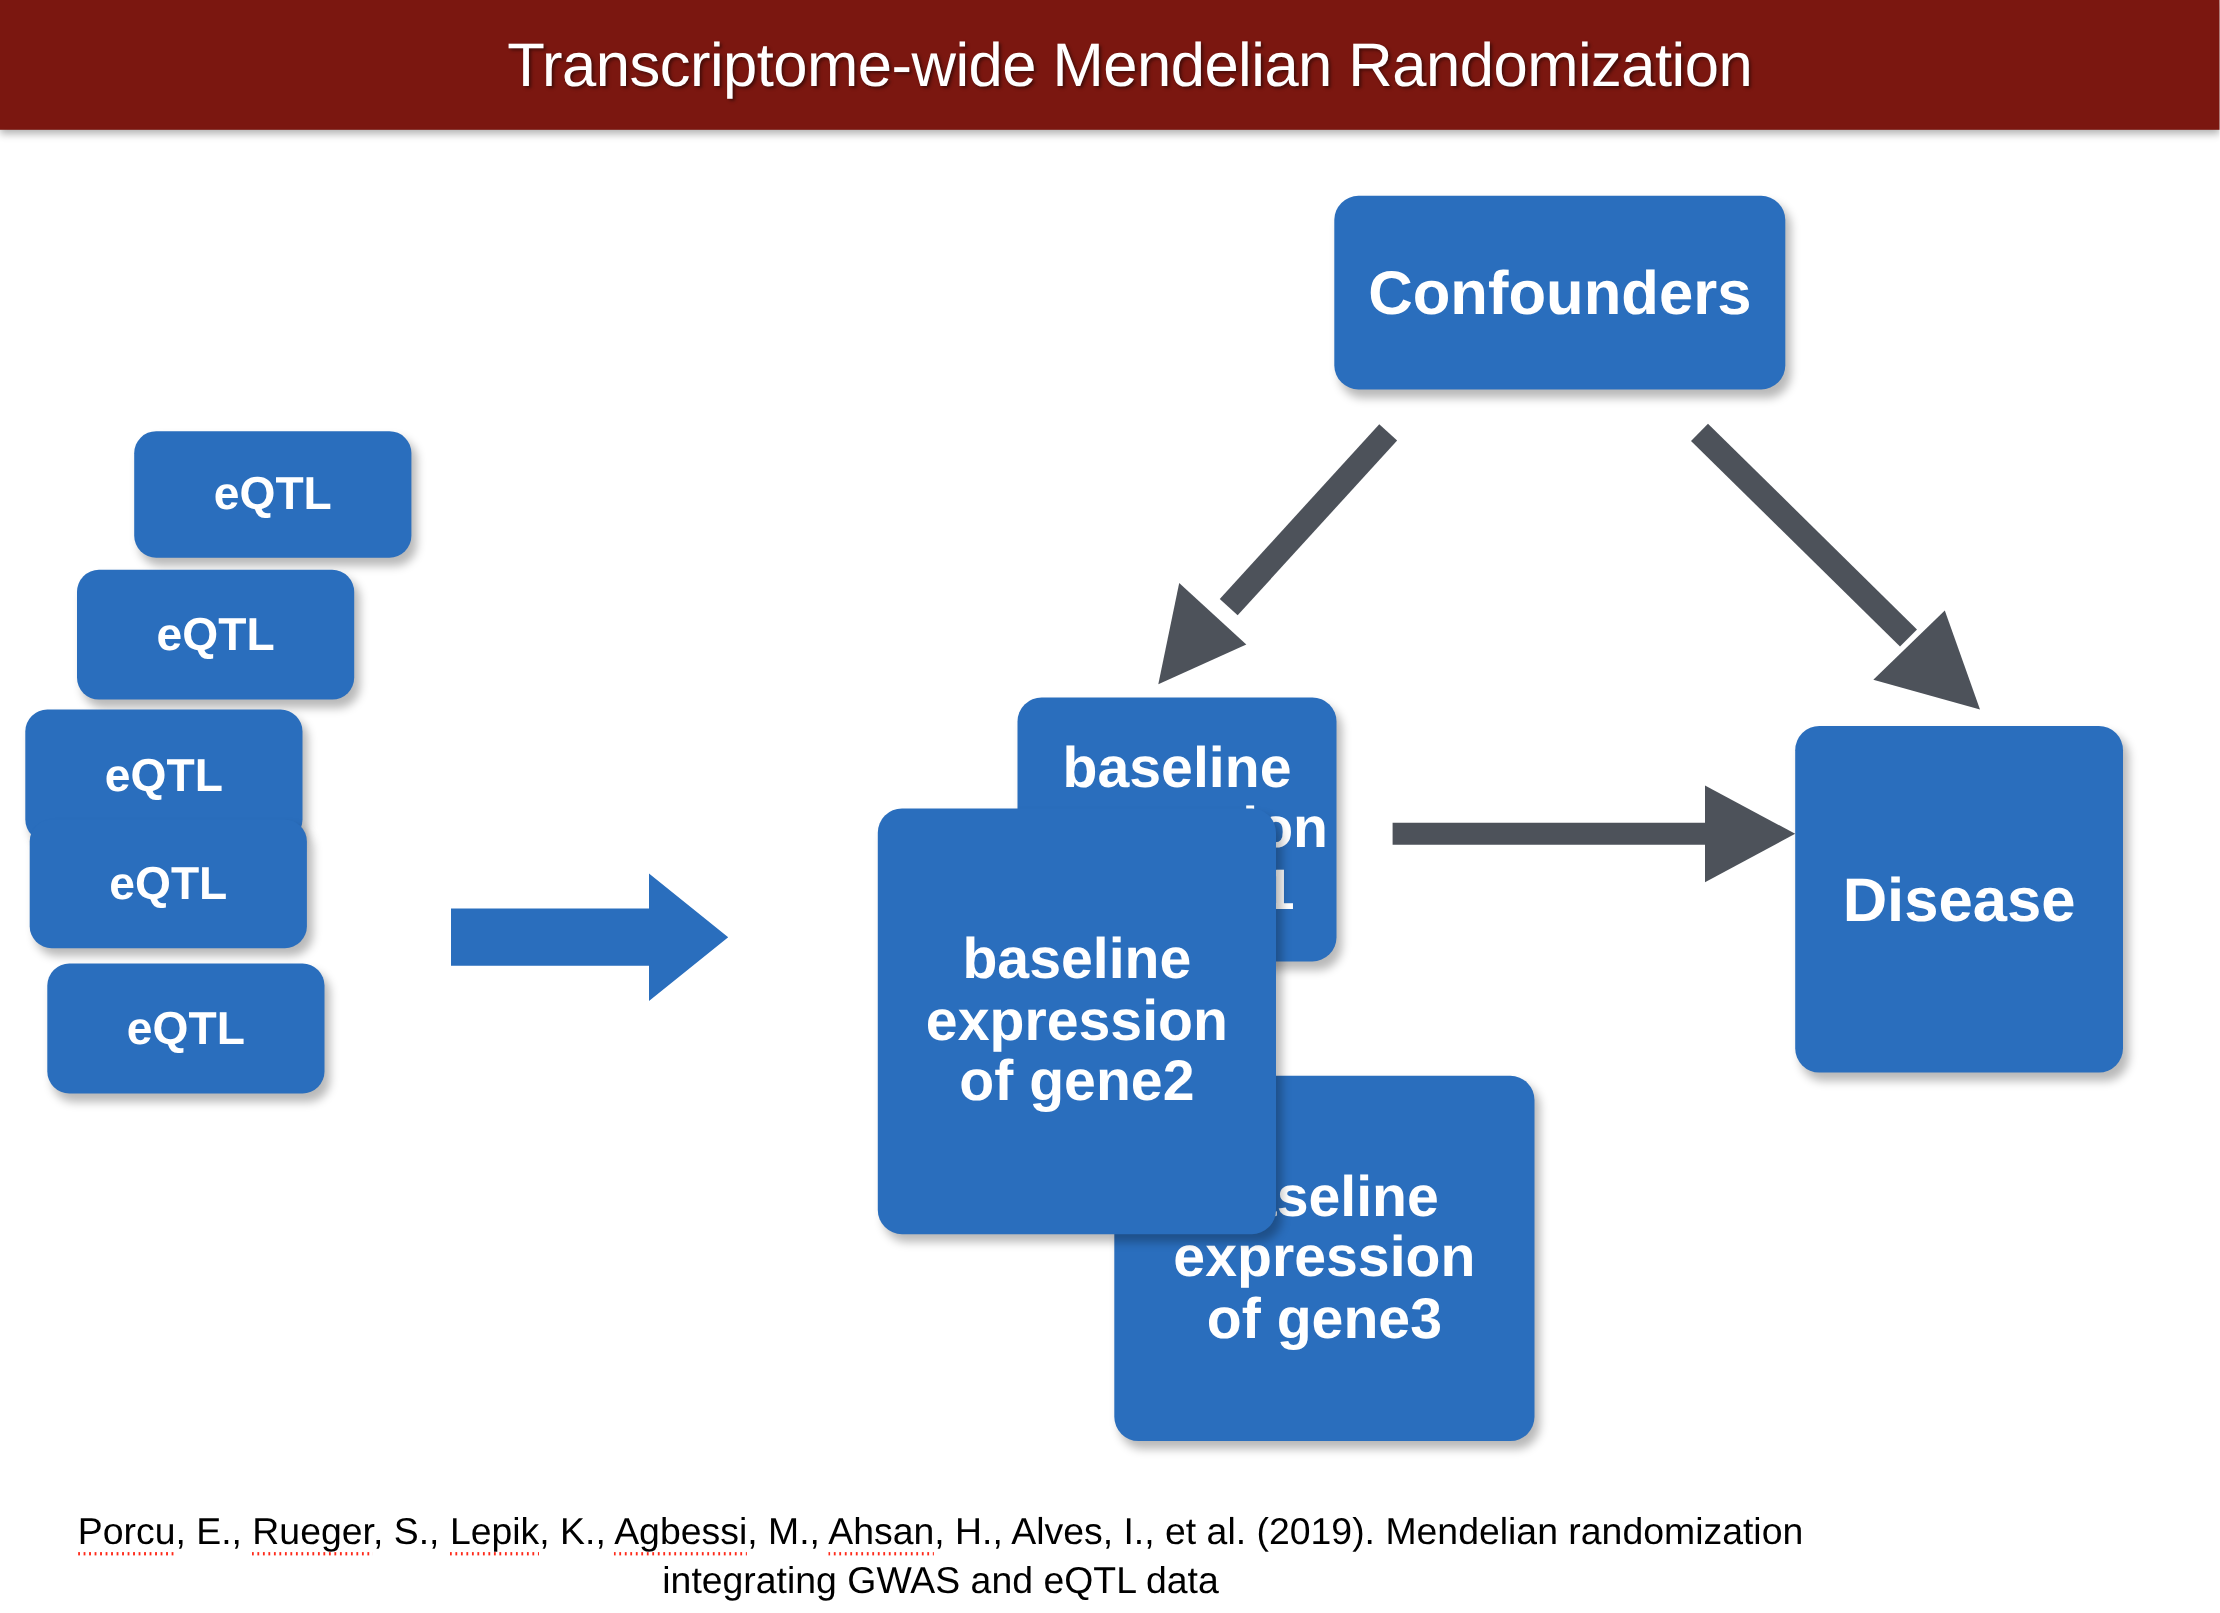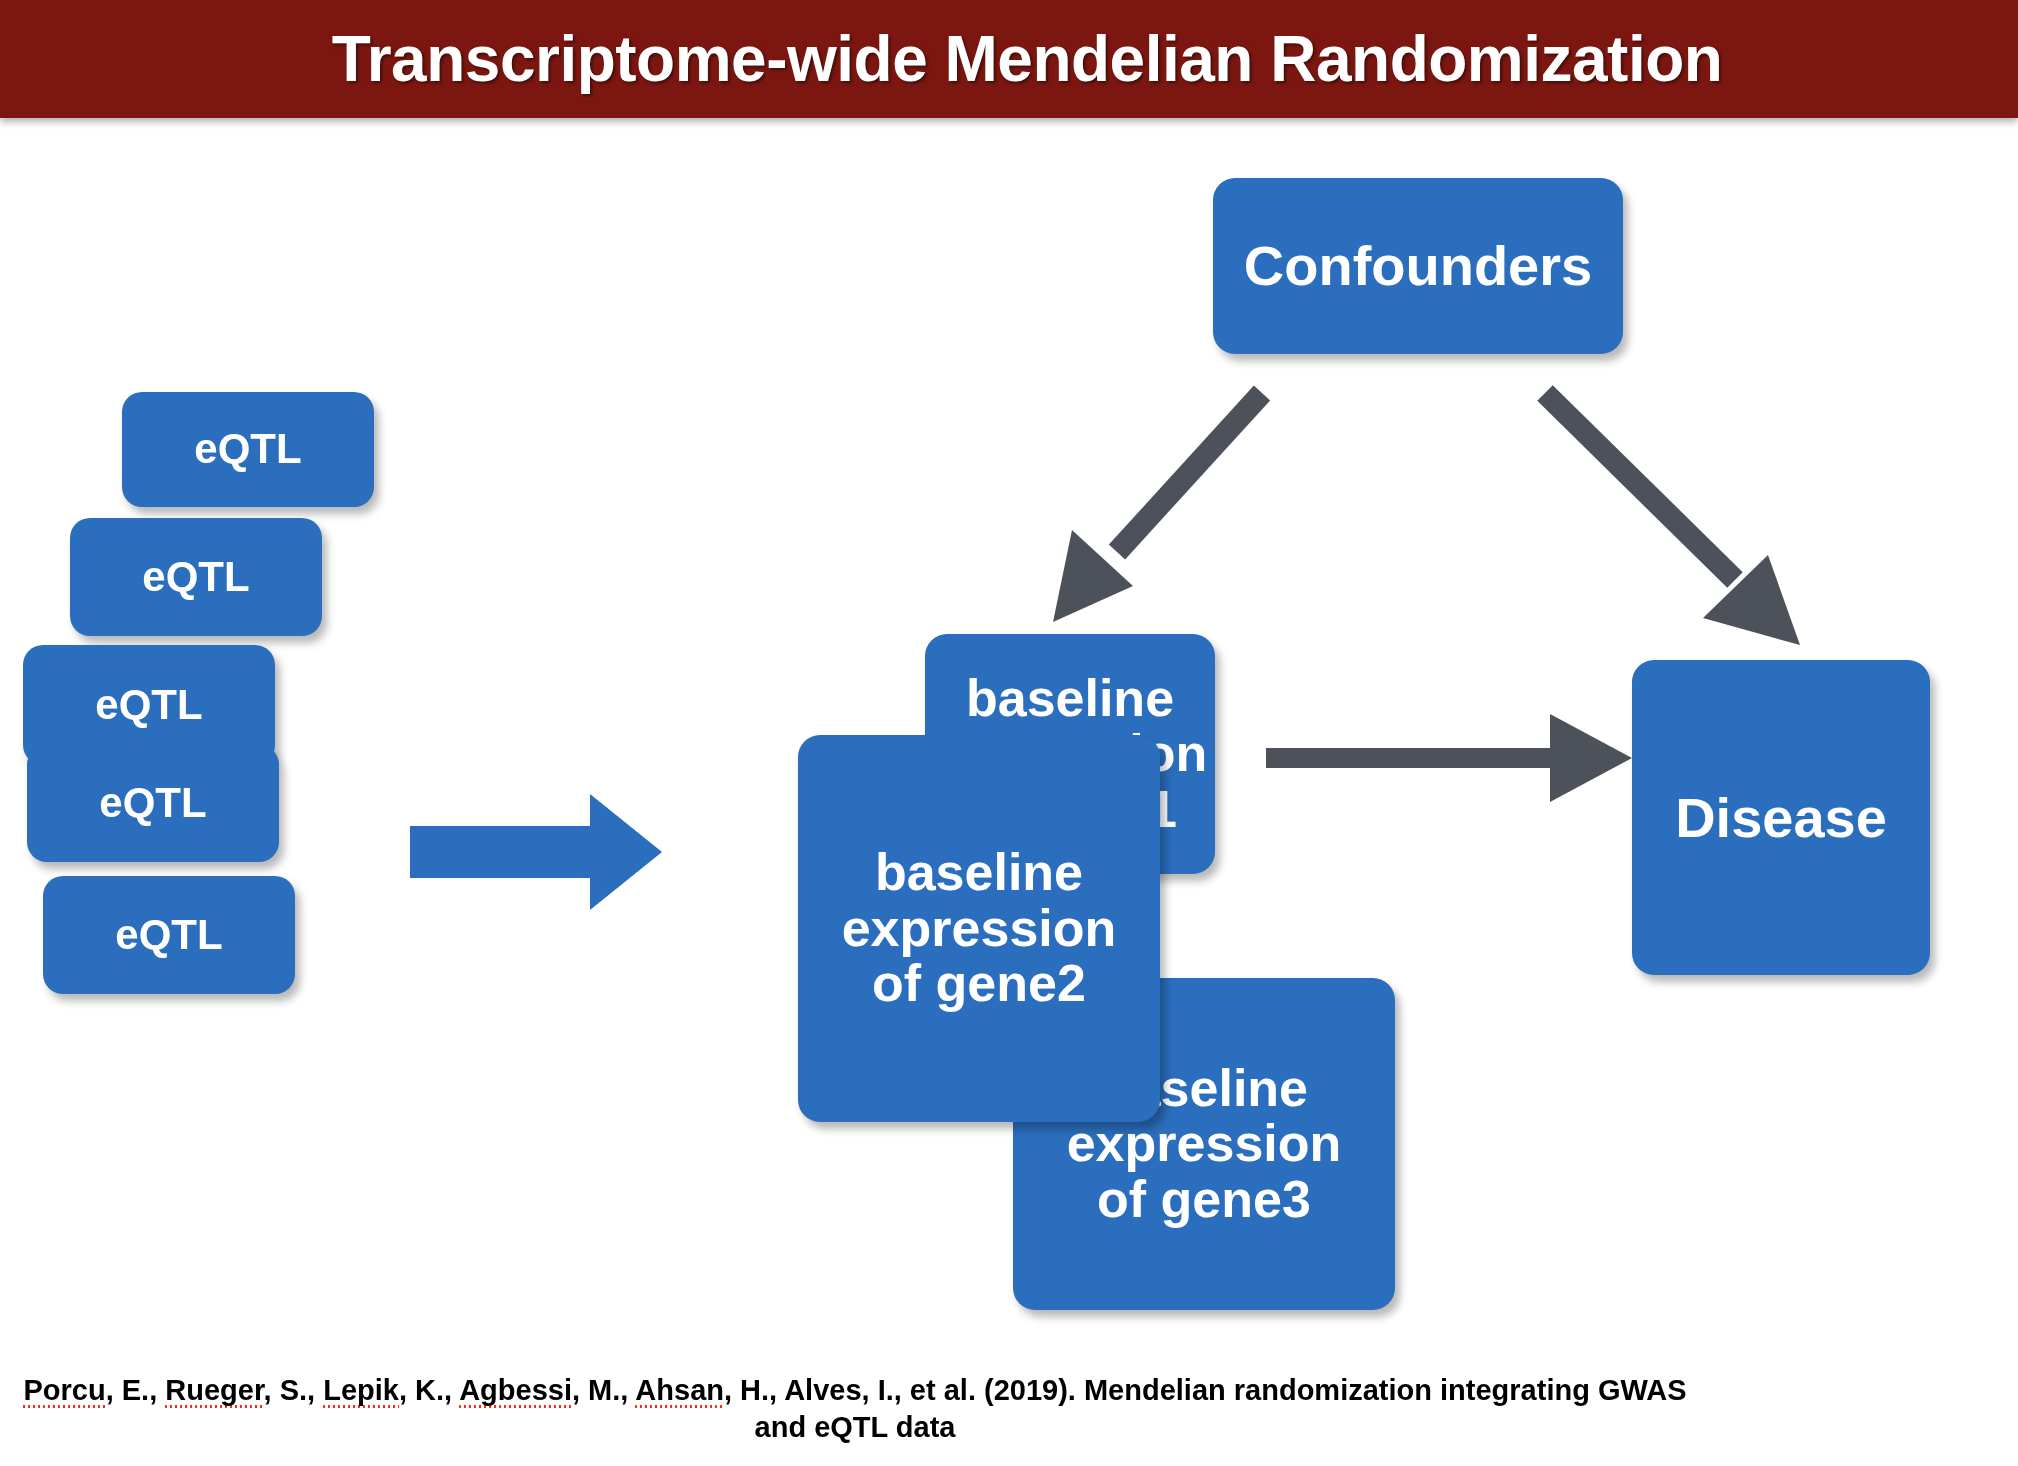--- a/index.html
+++ b/index.html
@@ -26,22 +26,22 @@
     width: 2018px;
     height: 118px;
     background: #7b1710;
     box-shadow: 0 4px 7px rgba(0,0,0,0.30);
     display: flex;
     align-items: center;
     justify-content: center;
   }
   #title-text {
     color: #ffffff;
-    font-size: 64px;
-    font-weight: 700;
+    font-size: 56px;
+    font-weight: 400;
     letter-spacing: -0.5px;
     line-height: 1;
     white-space: nowrap;
     text-shadow: 2px 2px 3px rgba(0,0,0,0.45);
     margin-left: 36px;
   }
 
   
   .node {
     position: absolute;
@@ -97,25 +97,24 @@
   }
 
   
   #citation {
     position: absolute;
     left: 0;
     top: 1372px;
     width: 1710px;
     text-align: center;
     color: #000000;
-    font-size: 29px;
+    font-size: 34px;
     line-height: 1.28;
     padding: 0 10px;
     box-sizing: border-box;
-    font-weight: bold;
   }
   .sp {
     
     background-image: repeating-linear-gradient(
         to right,
         #ff2a1a 0px, #ff2a1a 2px,
         rgba(255,255,255,0) 2px, rgba(255,255,255,0) 5px);
     background-repeat: repeat-x;
     background-position: left 100%;
     background-size: 5px 3px;

